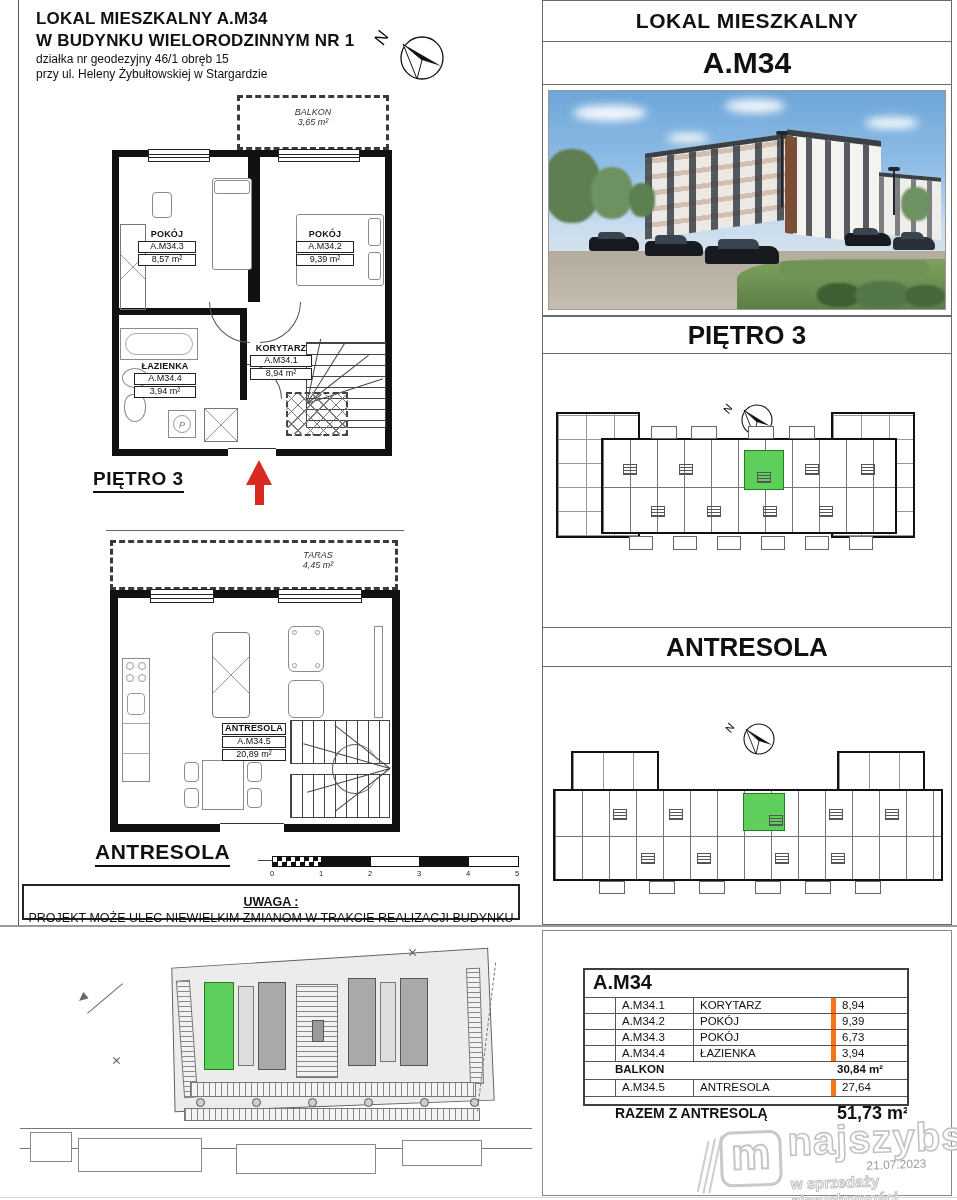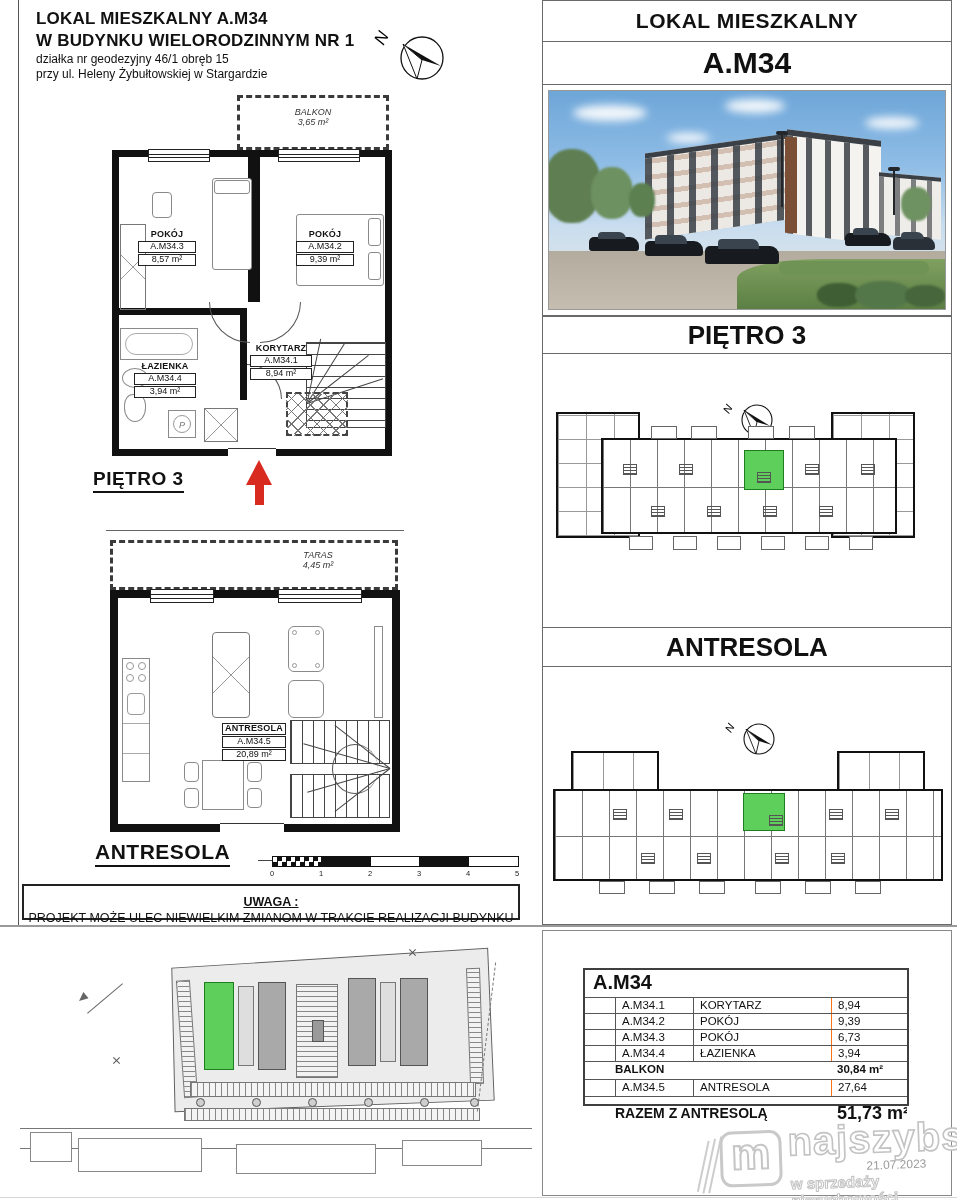--- a/index.html
+++ b/index.html
@@ -70,21 +70,21 @@
   .ovstair{border:1px solid #555;background-image:repeating-linear-gradient(0deg,#555 0 1px,transparent 1px 3px);}
   .ovgreen{background:#5ecf5b;border:1px solid #1e7d1e;}
 
   
   #area-table{border:2px solid #3f3f3f;background:#fff;font-size:11.5px;}
   #area-table .row{position:relative;display:flex;border-top:1px solid #555;}
   #area-table .c{box-sizing:border-box;padding:1px 4px 0 6px;overflow:hidden;white-space:nowrap;}
   #area-table .gut{width:30px;}
   #area-table .cid{width:78px;border-left:1px solid #555;}
   #area-table .cnm{width:138px;border-left:1px solid #555;}
-  #area-table .cvl{flex:1;border-left:1px solid #f97316;}
+  #area-table .cvl{flex:1;border-left:5px solid #f97316;}
   #area-table .nb{border-left:none;}
   #area-table .bold{font-weight:bold;}
 
   
   #wm{transform:rotate(-2deg);}
   .wm-outline{color:#fff;-webkit-text-stroke:1.6px #c3c3c3;text-shadow:0 0 1px #cfcfcf;}
   #wm-icon{border:3px solid #c9c9c9;border-radius:12px;background:rgba(255,255,255,.55);
            display:flex;align-items:flex-start;justify-content:center;}
   #wm-icon span{font-size:44px;font-weight:bold;line-height:.9;color:#fff;-webkit-text-stroke:2px #c6c6c6;}
   .wm-slash{position:absolute;width:2px;background:#cdcdcd;transform:rotate(14deg);}

